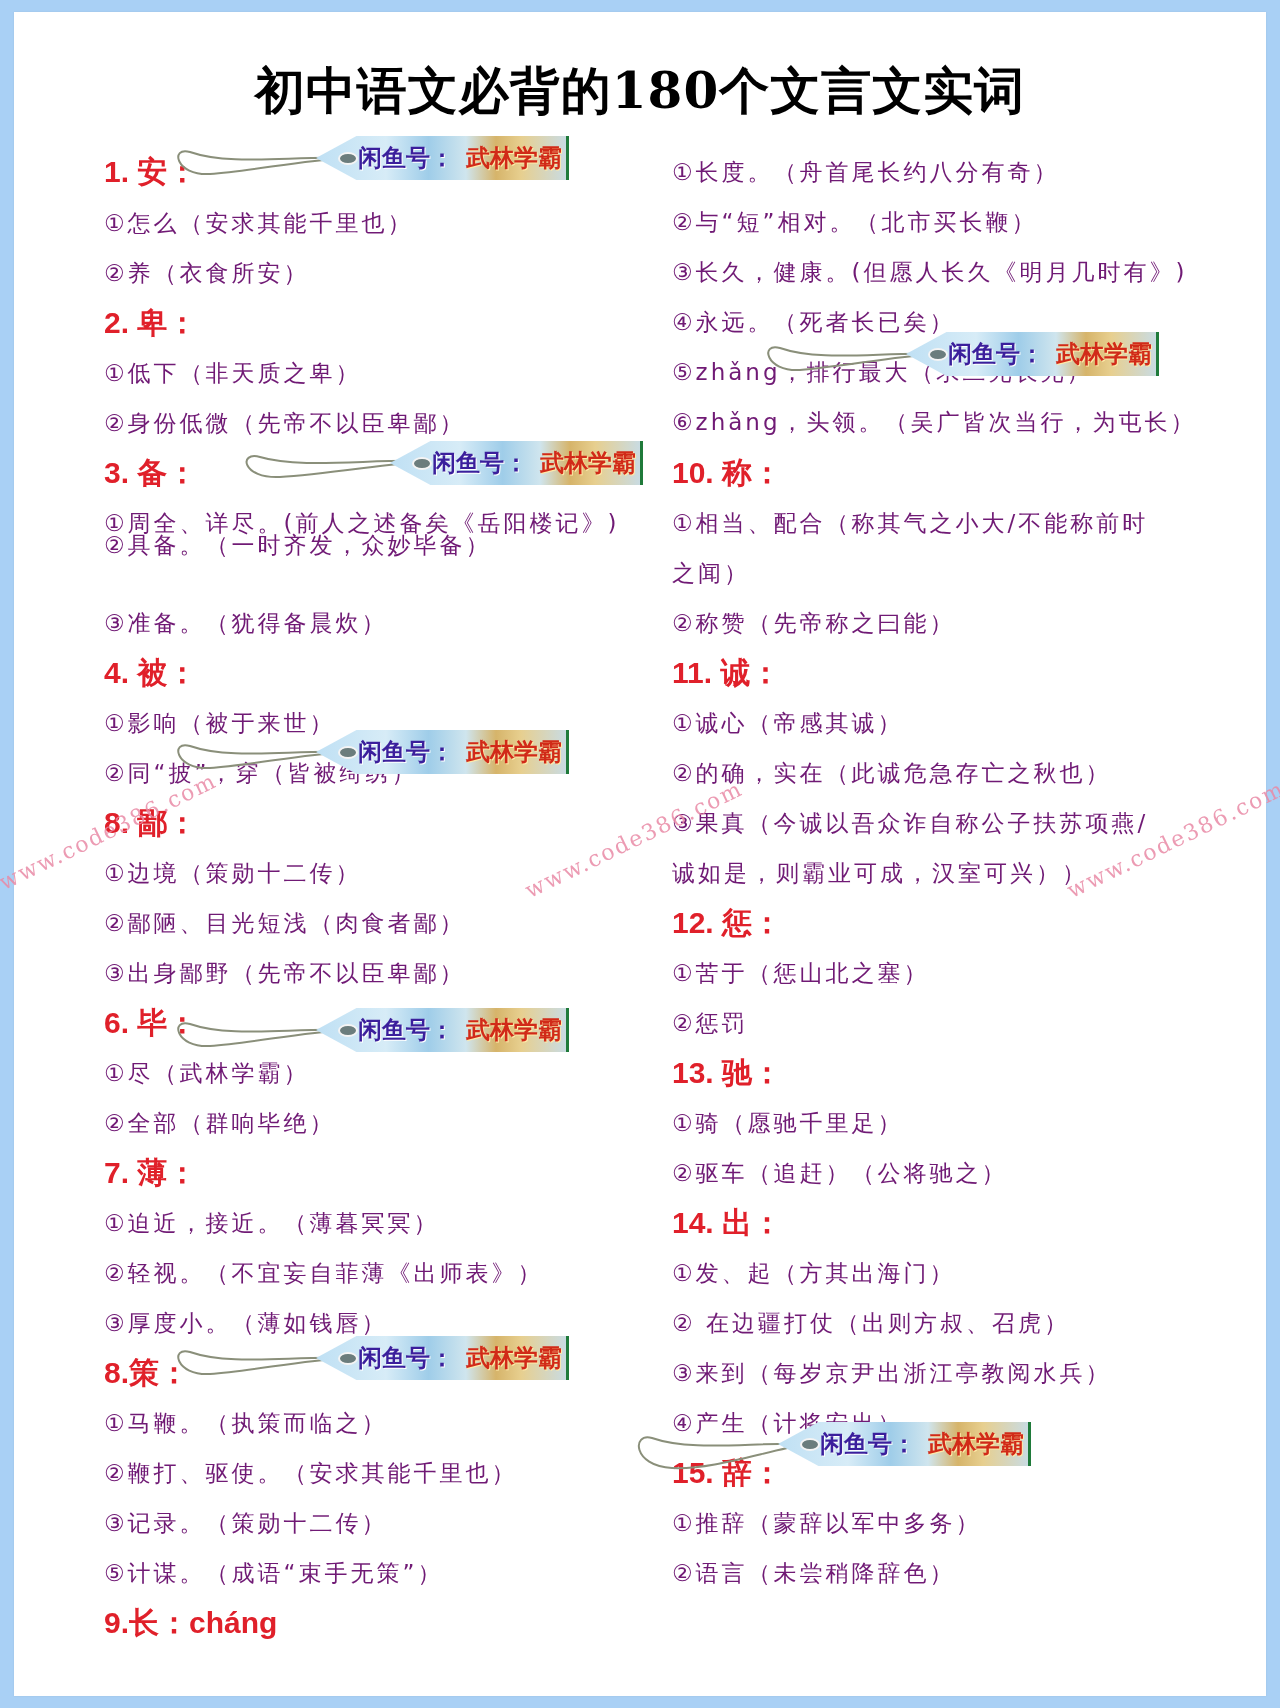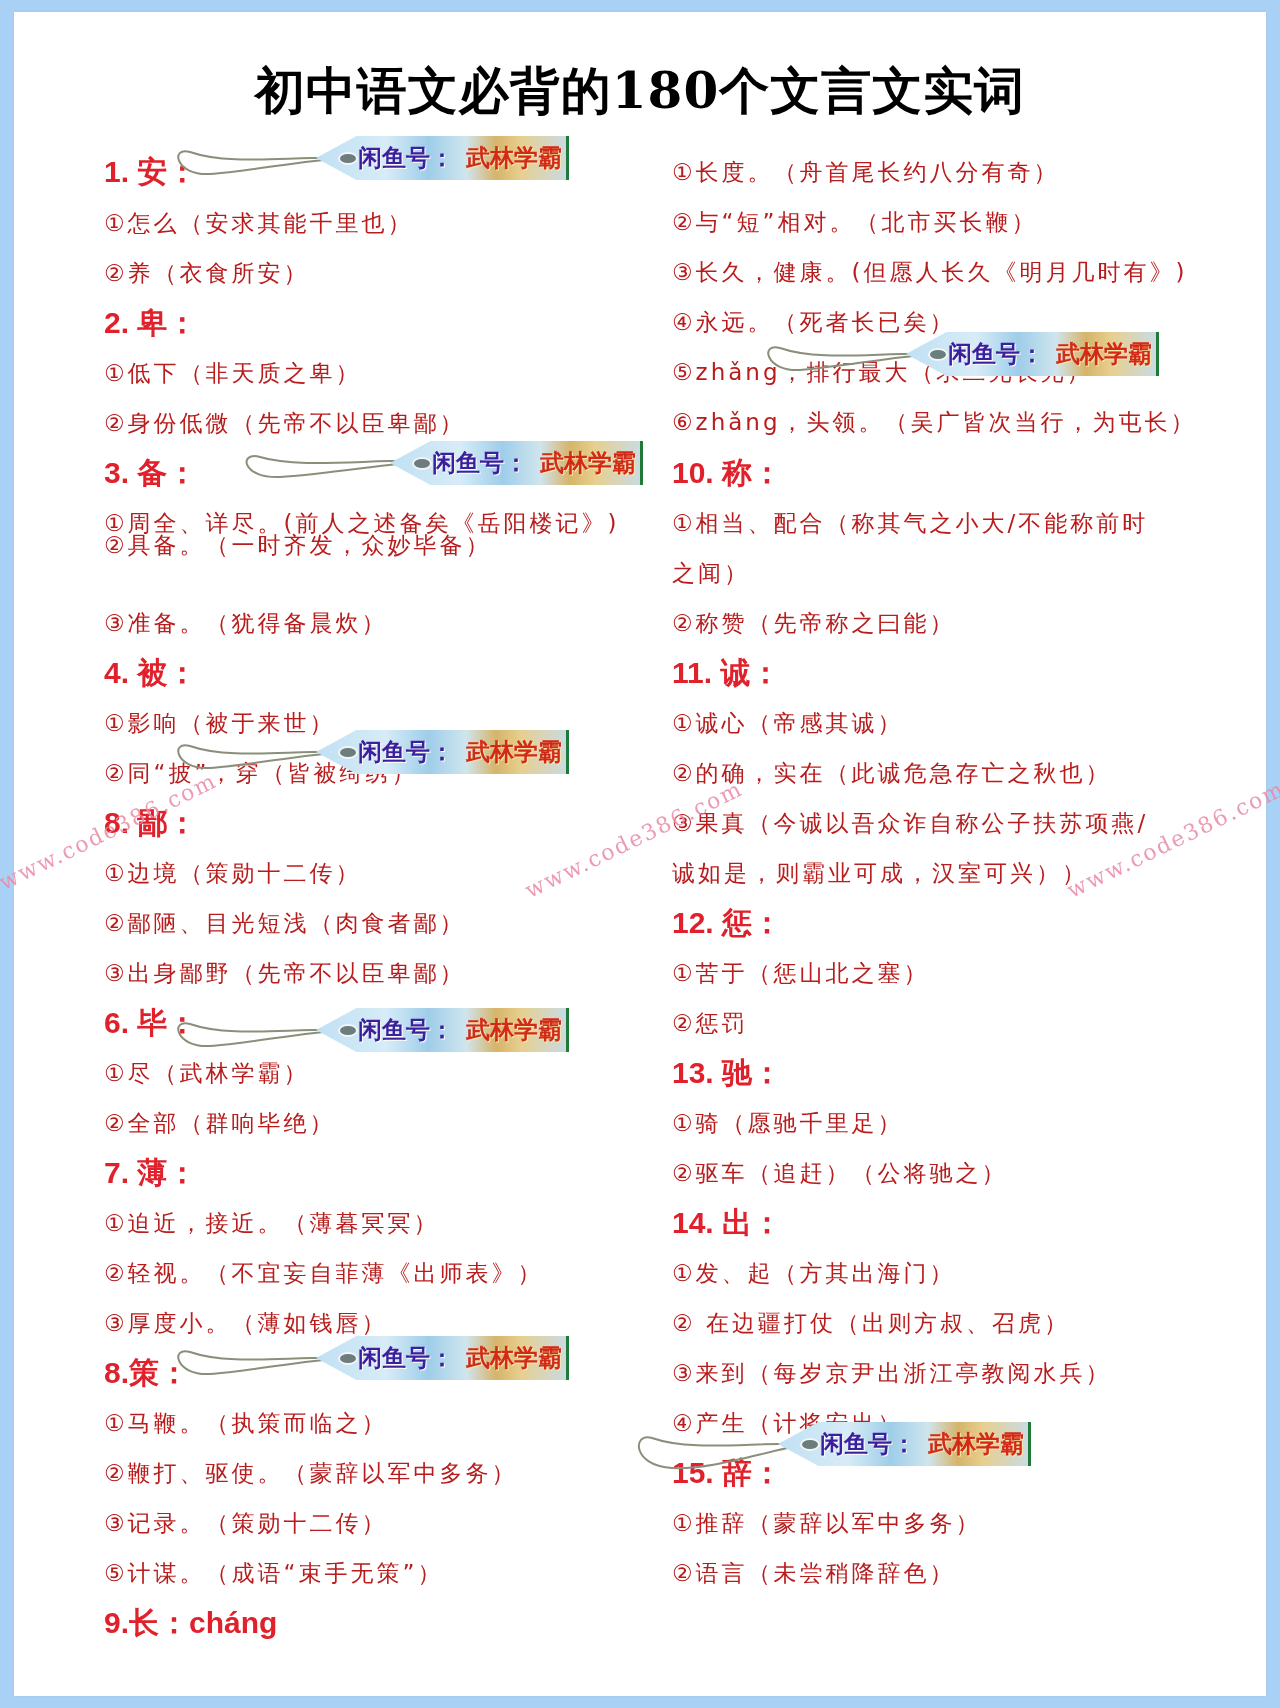--- a/index.html
+++ b/index.html
@@ -37,21 +37,21 @@
     height: 40px;
     line-height: 40px;
   }
   .head {
     color: #e0202a;
     font-weight: bold;
     font-size: 30px;
     font-family: "Liberation Sans", "DejaVu Sans", sans-serif;
   }
   .item {
-    color: #b91c1c;
+    color: #701a75;
     font-size: 23px;
     letter-spacing: 3px;
     font-family: "DejaVu Sans", "Liberation Sans", sans-serif;
   }
   
   .tag {
     position: absolute;
     height: 44px;
   }
   .tag .string {
@@ -129,21 +129,21 @@
   <div class="line item" style="top:953px">③出身鄙野（先帝不以臣卑鄙）</div>
   <div class="line head" style="top:1003px">6. 毕：</div>
   <div class="line item" style="top:1053px">①尽（武林学霸）</div>
   <div class="line item" style="top:1103px">②全部（群响毕绝）</div>
   <div class="line head" style="top:1153px">7. 薄：</div>
   <div class="line item" style="top:1203px">①迫近，接近。（薄暮冥冥）</div>
   <div class="line item" style="top:1253px">②轻视。（不宜妄自菲薄《出师表》）</div>
   <div class="line item" style="top:1303px">③厚度小。（薄如钱唇）</div>
   <div class="line head" style="top:1353px">8.策：</div>
   <div class="line item" style="top:1403px">①马鞭。（执策而临之）</div>
-  <div class="line item" style="top:1453px">②鞭打、驱使。（蒙辞以军中多务）</div>
+  <div class="line item" style="top:1453px">②鞭打、驱使。（安求其能千里也）</div>
   <div class="line item" style="top:1503px">③记录。（策勋十二传）</div>
   <div class="line item" style="top:1553px">⑤计谋。（成语“束手无策”）</div>
   <div class="line head" style="top:1603px">9.长：cháng</div>
 </div>
 
 <div class="col col-right">
   <div class="line item" style="top:152px">①长度。（舟首尾长约八分有奇）</div>
   <div class="line item" style="top:202px">②与“短”相对。（北市买长鞭）</div>
   <div class="line item" style="top:252px">③长久，健康。(但愿人长久《明月几时有》)</div>
   <div class="line item" style="top:302px">④永远。（死者长已矣）</div>

